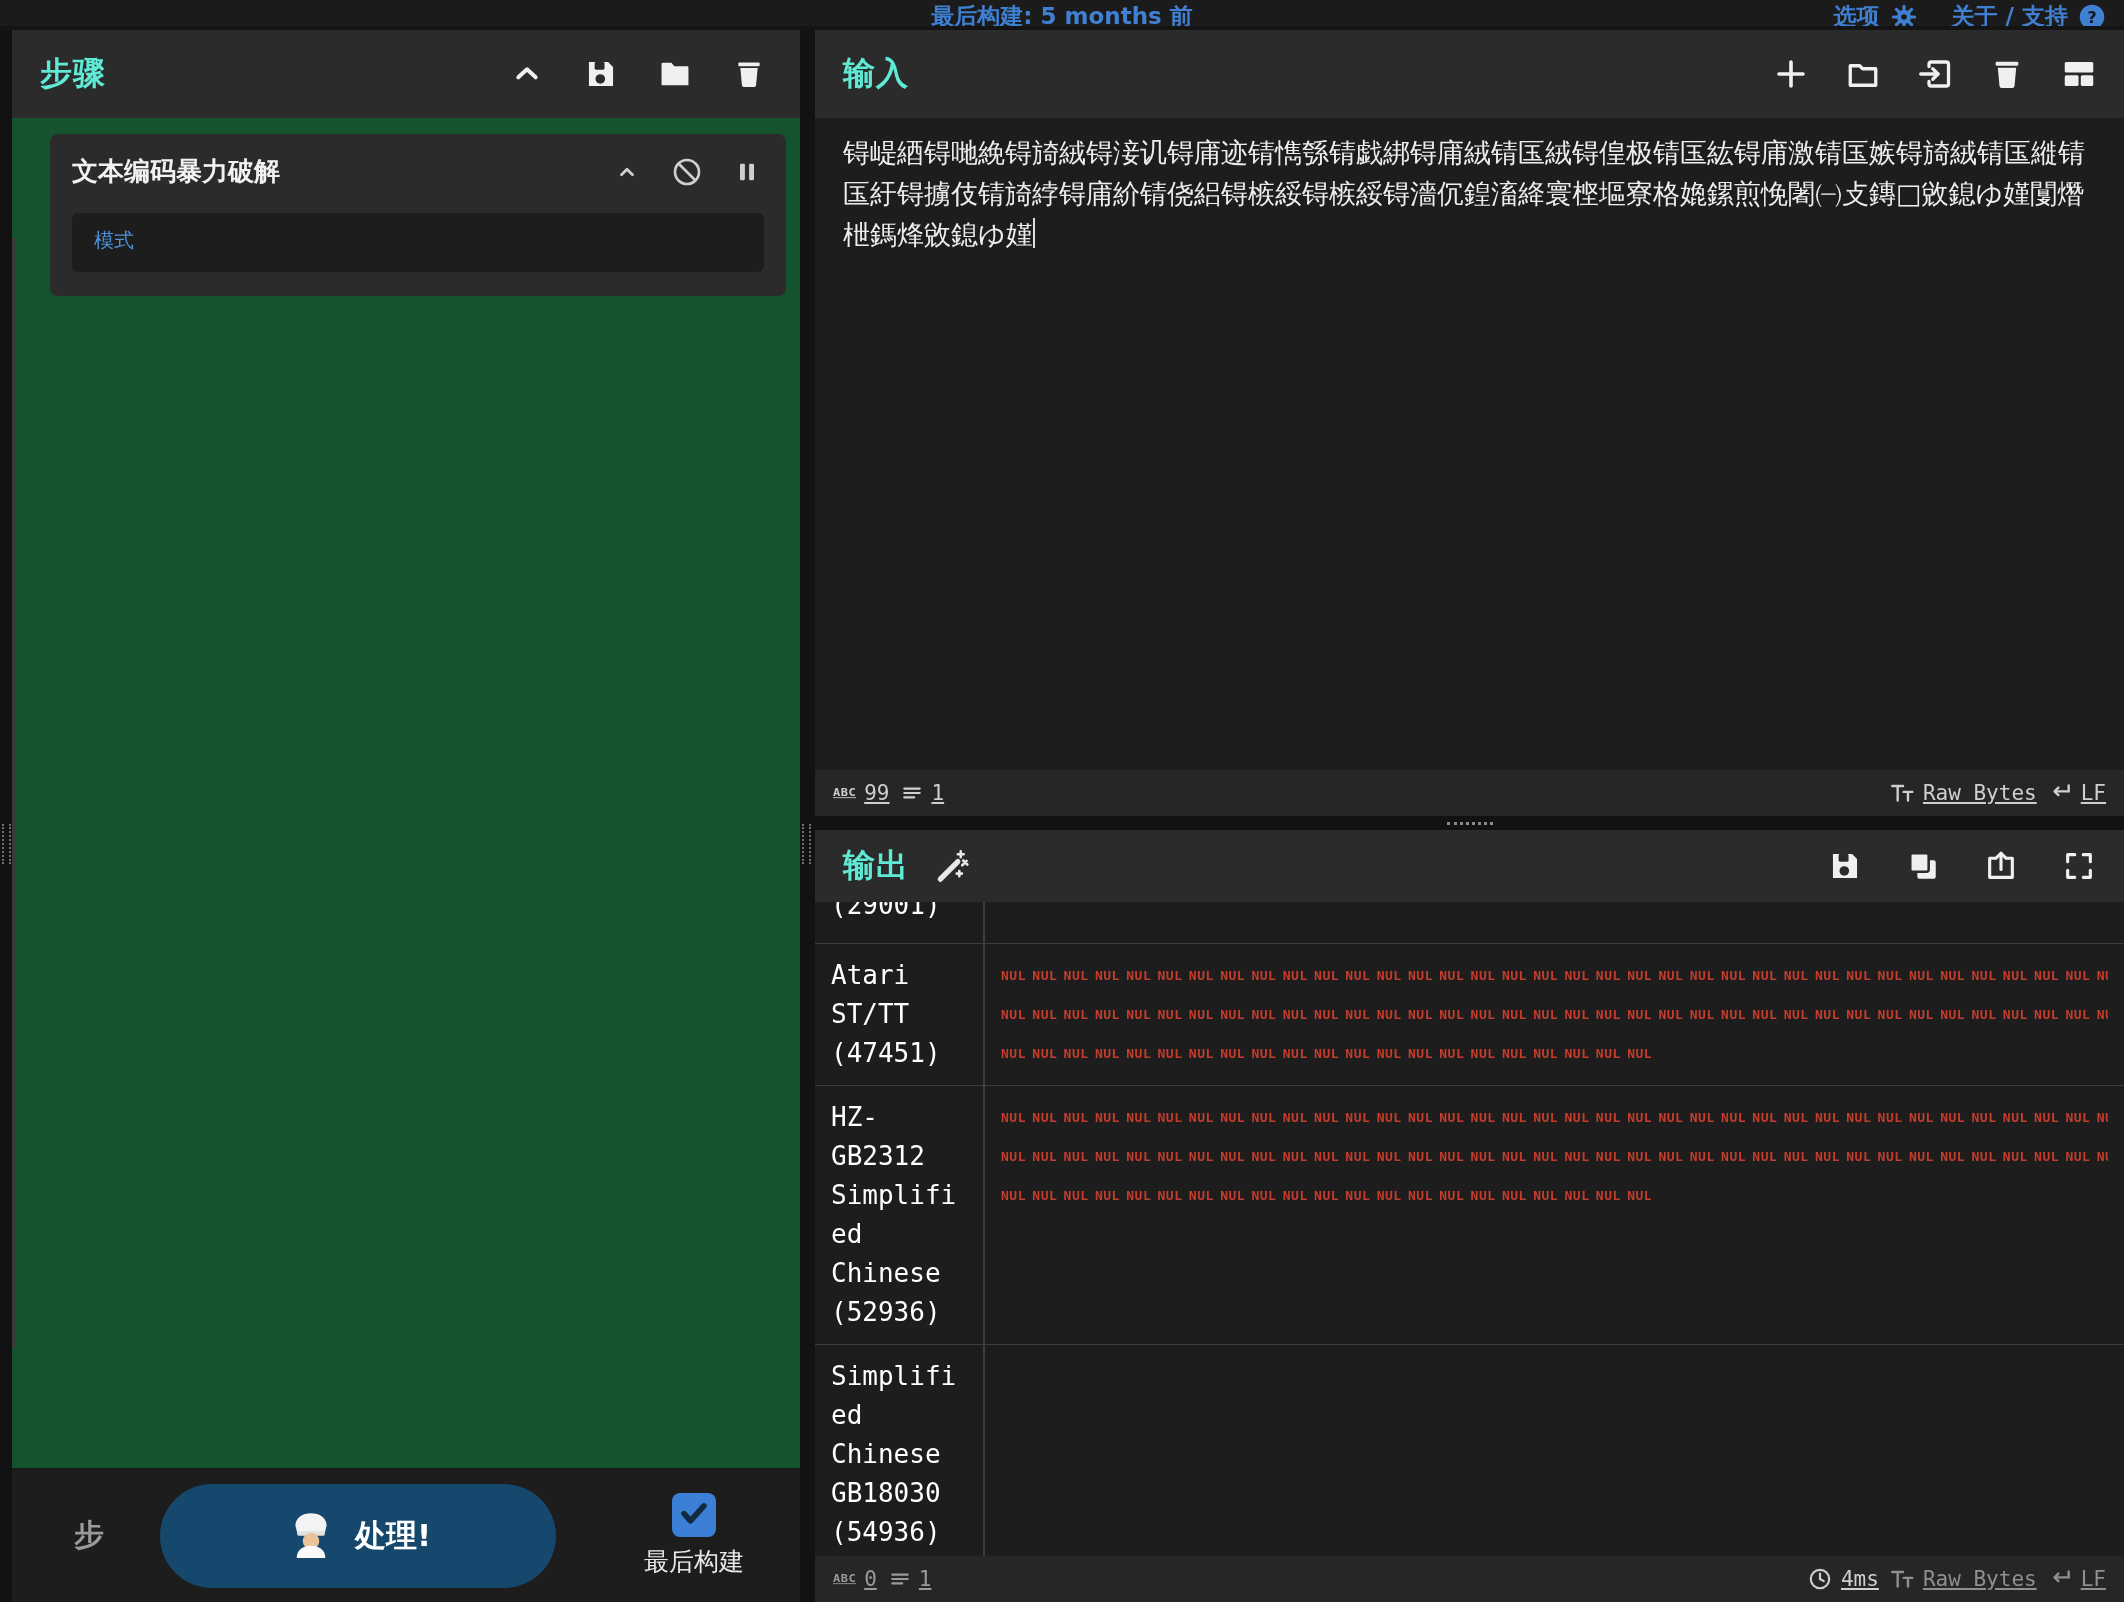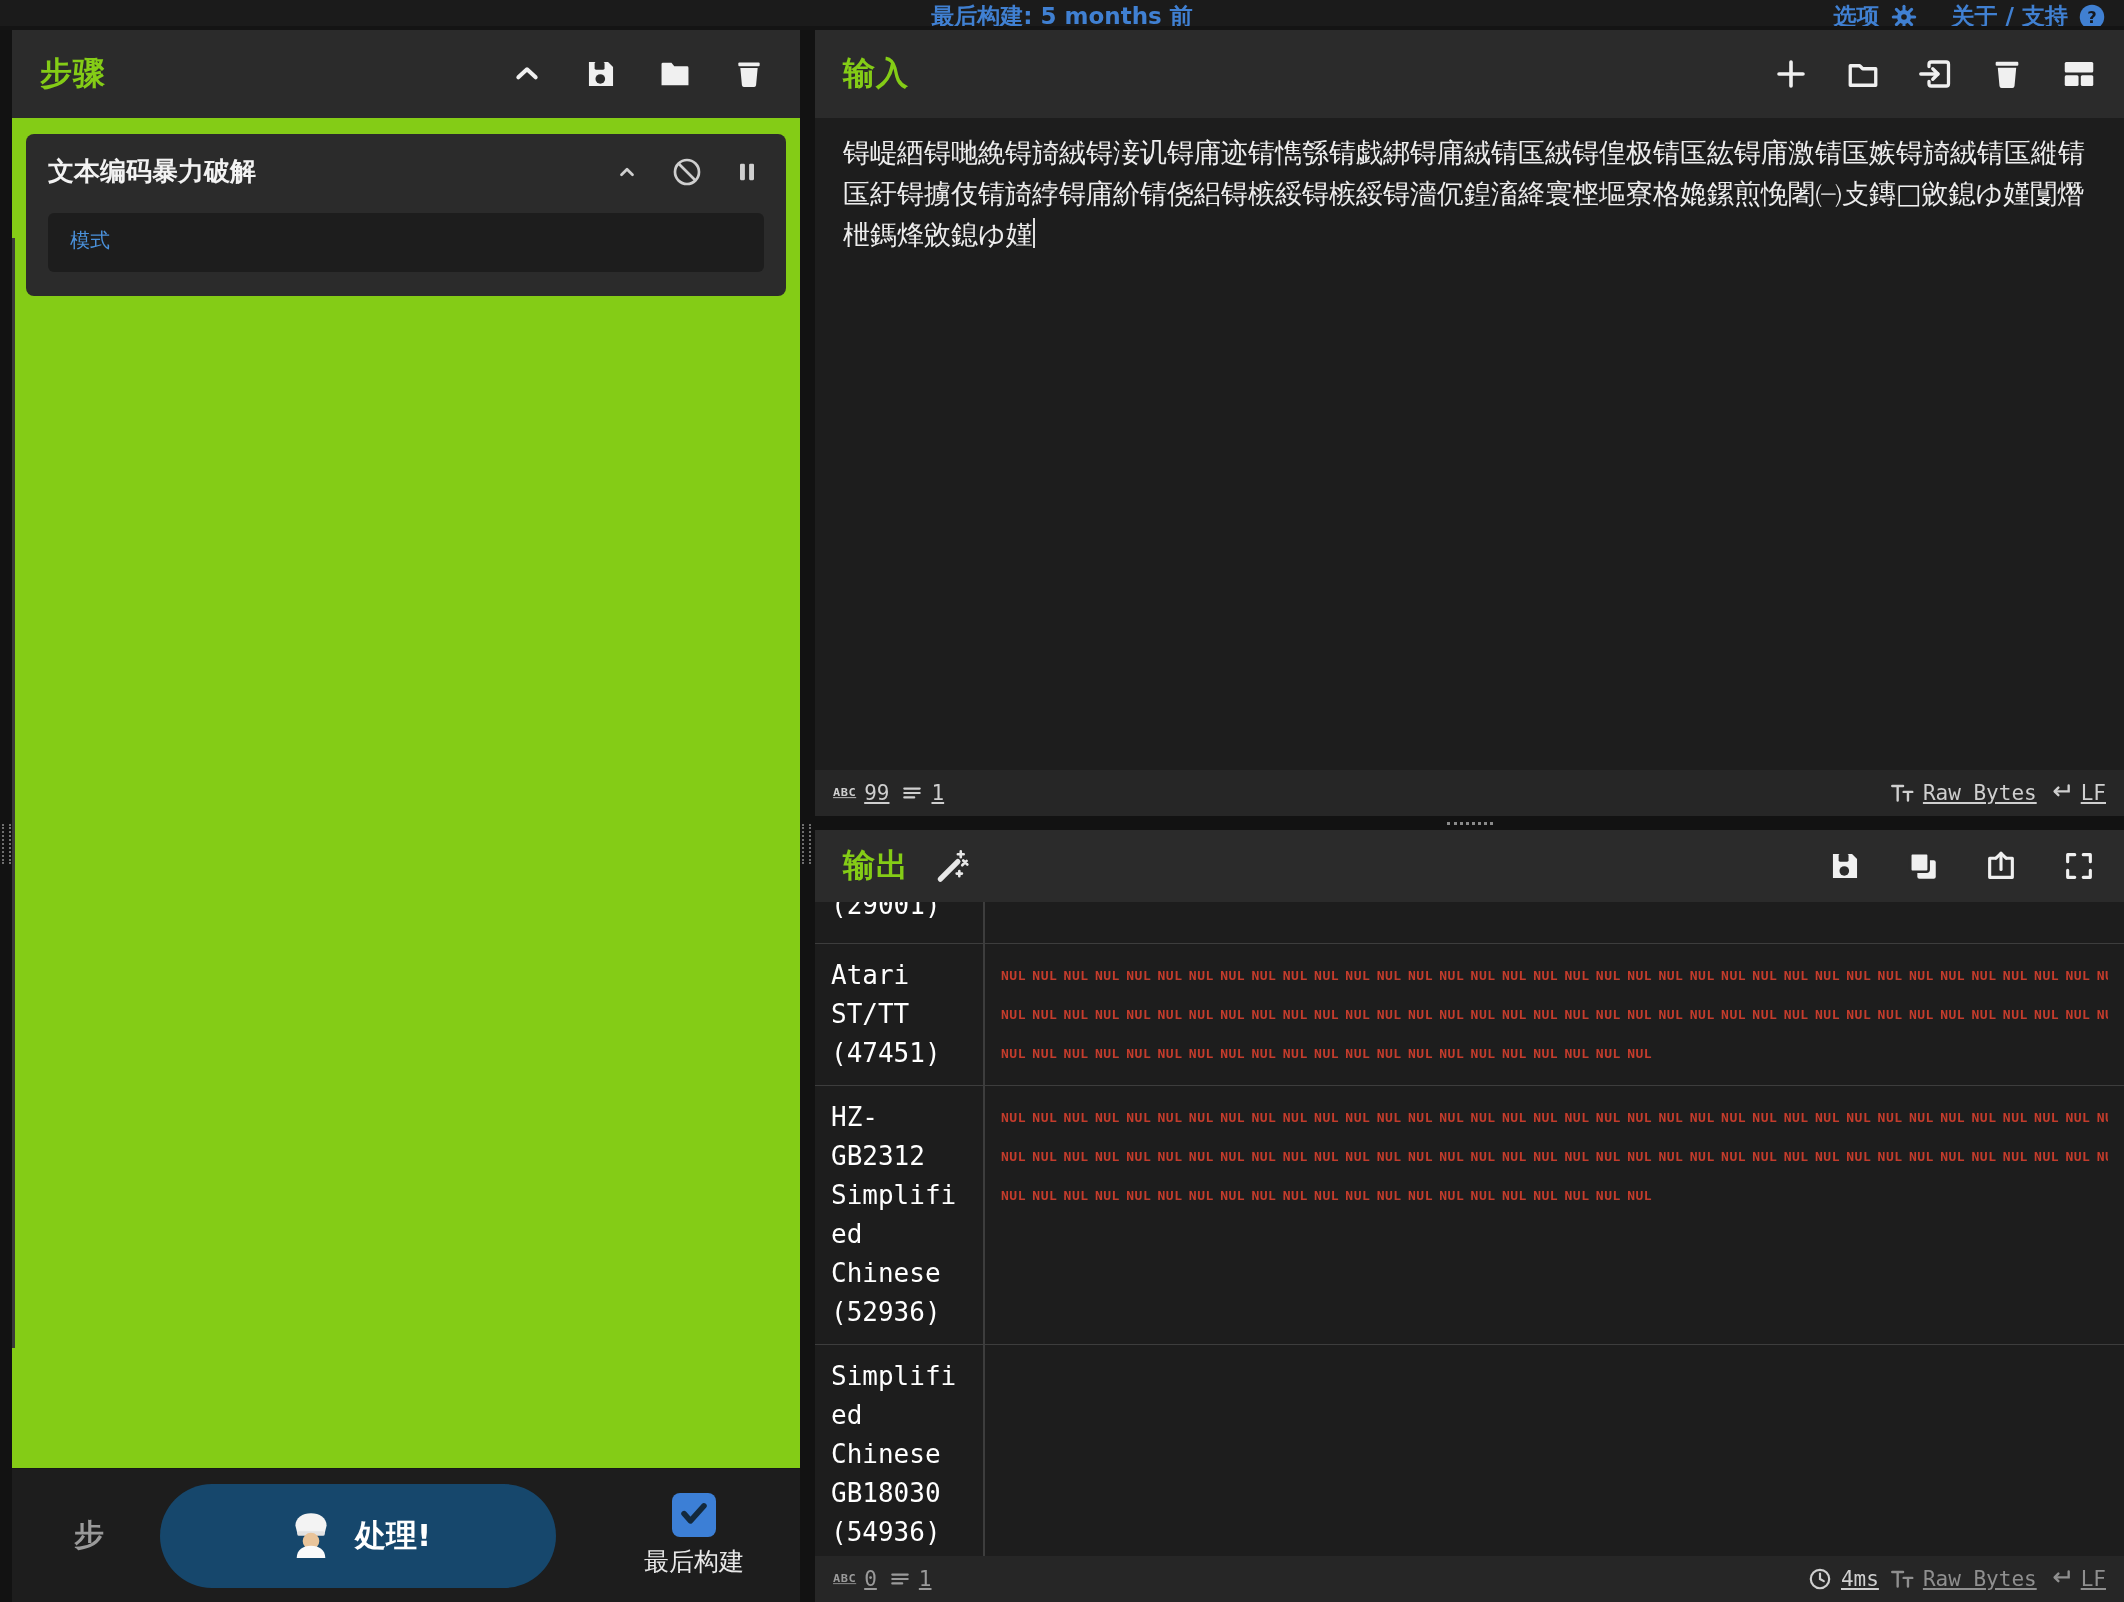--- a/index.html
+++ b/index.html
@@ -14,30 +14,30 @@
   .toplink { display:flex; align-items:center; gap:10px; color:#4080d2; font-size:23px; font-weight:bold; cursor:pointer; }
   .toplink svg { display:block; }
 
   
   .gutter-left { position:absolute; left:0; top:30px; width:12px; bottom:0; background:#121212; }
   .gutter-mid { position:absolute; left:800px; top:30px; width:15px; bottom:0; background:#121212; }
   .v-handle { position:absolute; top:794px; left:2px; width:9px; height:40px; border-left:2px dotted #6f6f6f; border-right:2px dotted #6f6f6f; }
 
   
   .panel-header { height:88px; background:#2b2b2b; display:flex; align-items:center; padding:0 24px 0 28px; flex:none; }
-  .panel-title { font-size:32px; font-weight:bold; color:#84cc16; letter-spacing:1px; }
+  .panel-title { font-size:32px; font-weight:bold; color:#5eead4; letter-spacing:1px; }
   .hgroup { margin-left:auto; display:flex; align-items:center; }
   .ibtn { background:none; border:none; color:#f0f0f0; width:42px; height:42px; display:flex; align-items:center; justify-content:center; cursor:pointer; }
   .ibtn svg { display:block; }
 
   
   .recipe-panel { position:absolute; left:12px; top:30px; width:788px; bottom:0; background:#1d1d1d; display:flex; flex-direction:column; }
   .recipe-panel .panel-header { padding-right:30px; }
   .recipe-panel .hgroup { gap:32px; }
-  .rec-list { flex:1; position:relative; background:#84cc16; overflow:hidden; }
+  .rec-list { flex:1; position:relative; background:#14532d; overflow:hidden;padding-left:24px; }
   .rec-scrollbar { position:absolute; left:0; top:120px; width:3px; height:1110px; background:#3a3a3a; }
   .op-card { margin:16px 14px; background:#2b2b2b; border-radius:8px; padding:20px 22px 24px; cursor:grab; }
   .op-title-row { display:flex; align-items:center; }
   .op-title { font-size:26px; font-weight:bold; color:#f2f2f2; }
   .op-icons { margin-left:auto; display:flex; align-items:center; gap:26px; color:#cfcfcf; }
   .op-icons .ibtn { width:34px; height:34px; color:#cfcfcf; }
   .ingredient { margin-top:24px; background:#1d1d1d; border-radius:6px; padding:14px 22px 18px; cursor:pointer; }
   .ing-label { color:#4a90d9; font-size:20px; }
   .ing-value { margin-top:6px; color:#dcdcdc; font-size:29px; }
 

